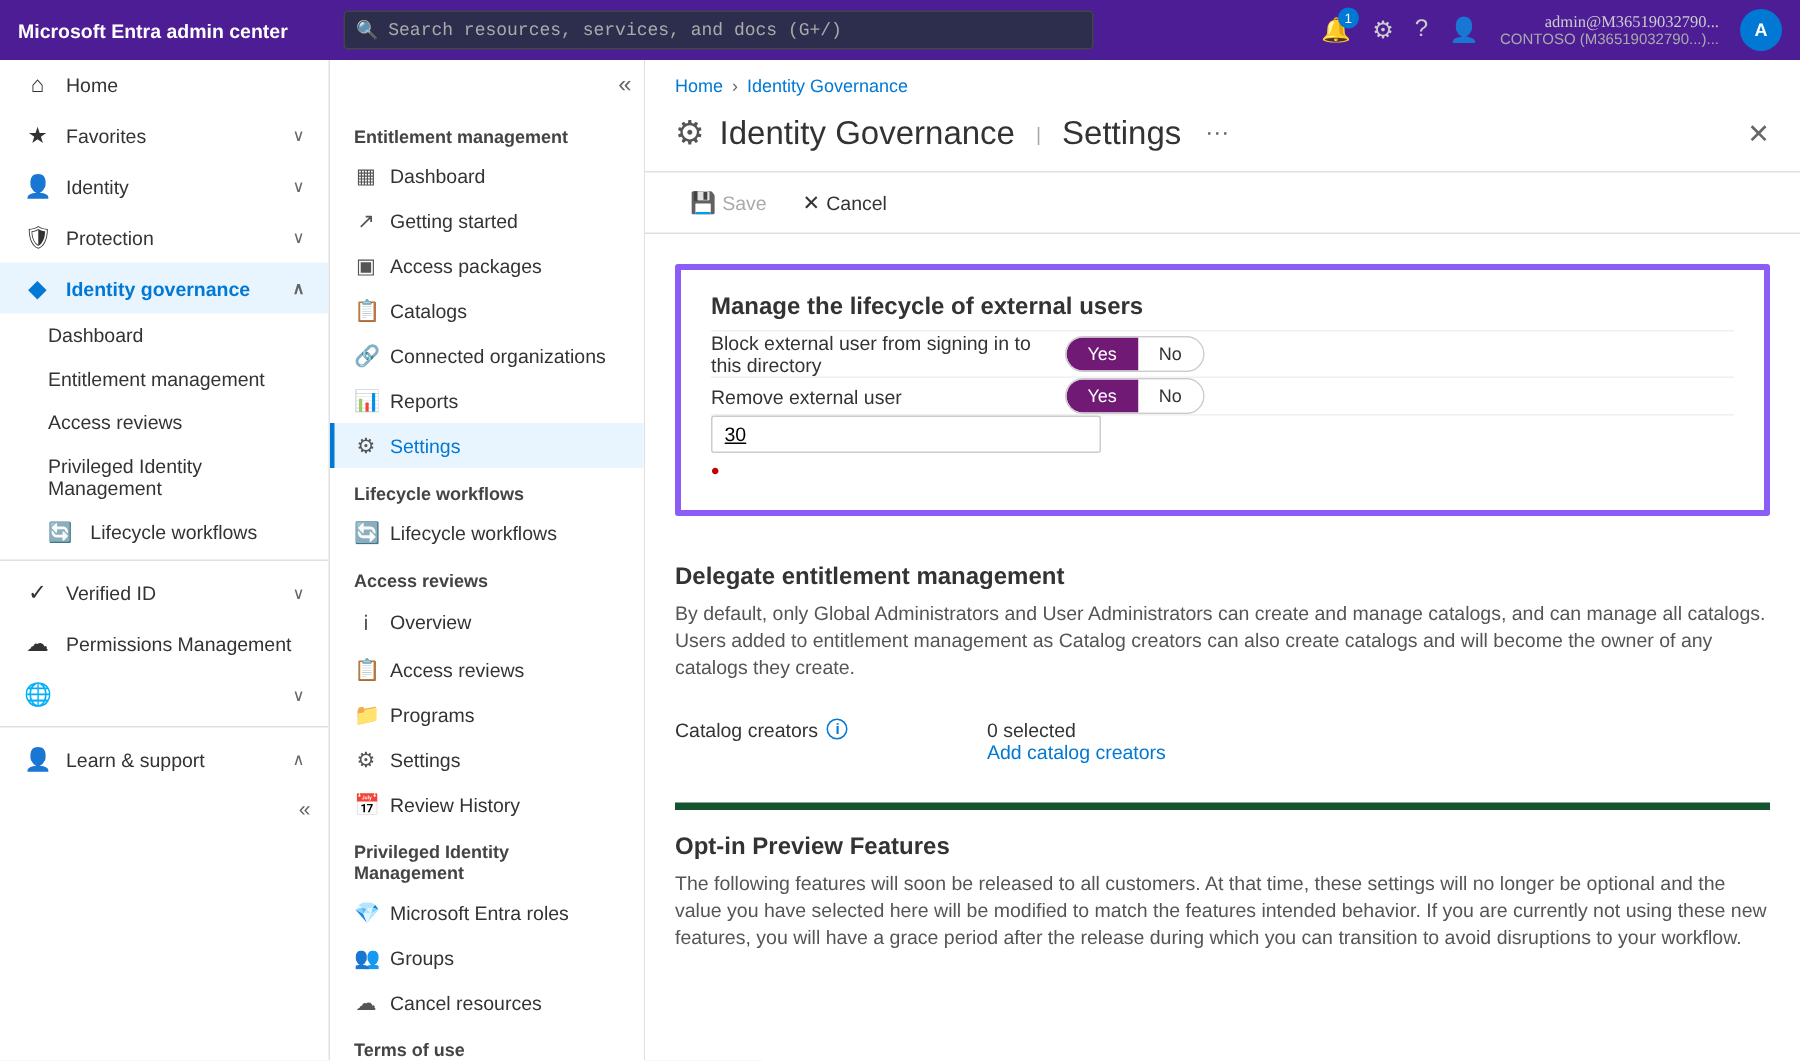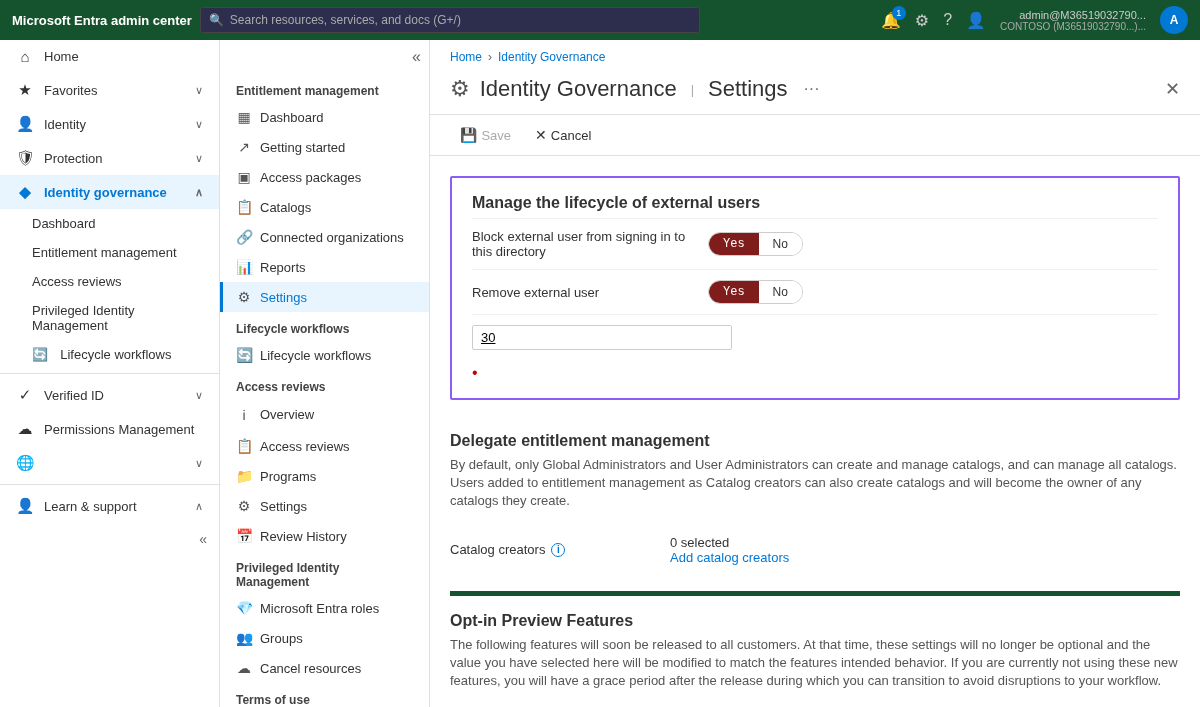--- a/index.html
+++ b/index.html
@@ -1,26 +1,26 @@
 <!DOCTYPE html>
 <html><head>
   <meta charset="utf-8">
   <style>
     * { box-sizing: border-box; margin: 0; padding: 0; }
     body { font-family: 'Segoe UI', Arial, sans-serif; font-size: 13px; color: #333; background: #f3f2f1; display: flex; flex-direction: column; height: 707px; overflow: hidden; }
 
     
     .top-nav {
-      background: #14532d;
+      background: #4c1d95;
       color: white;
       height: 40px;
       display: flex;
       align-items: center;
       padding: 0 12px;
-      gap: 0;
+      gap: 29px;
       flex-shrink: 0;
     }
     .top-nav-brand {
       font-size: 13px;
       font-weight: 600;
       color: white;
       white-space: nowrap;
       margin-right: 8px;
     }
     .top-nav-search {
@@ -230,39 +230,39 @@
       overflow-y: auto;
       padding: 0;
     }
 
     .section-card {
       margin: 16px 20px;
       border: 1px solid #e0e0e0;
       border-radius: 2px;
       padding: 16px 20px;
     }
-    .section-card.highlighted { border: 2px solid #8b5cf6; margin-top: 20px; }
+    .section-card.highlighted { border: 4px solid #8b5cf6; margin-top: 20px; }
 
     .section-title {
       font-size: 16px;
       font-weight: 600;
       color: #333;
       margin-bottom: 6px;
     }
     .section-desc {
       font-size: 13px;
       color: #555;
       margin-bottom: 14px;
       line-height: 1.4;
     }
 
     .setting-row {
       display: flex;
       align-items: center;
-      padding: 10px 0;
+      padding: 0 0;
       border-top: 1px solid #f0f0f0;
       gap: 16px;
     }
     .setting-label {
       font-size: 13px;
       color: #333;
       width: 220px;
       flex-shrink: 0;
     }
 
@@ -274,24 +274,23 @@
       overflow: hidden;
     }
     .toggle-option {
       padding: 4px 14px;
       font-size: 12px;
       cursor: pointer;
       background: white;
       color: #333;
     }
     .toggle-option.active-yes {
-      background: #7f1d1d;
+      background: #701a75;
       color: white;
       border-radius: 14px 0 0 14px;
-      font-family: Liberation Mono, monospace;
     }
 
     .setting-input {
       border: 1px solid #ccc;
       padding: 4px 8px;
       font-size: 13px;
       width: 260px;
       border-radius: 2px;
       text-decoration: underline;
     }
@@ -304,23 +303,23 @@
 
     .section-plain {
       margin: 0 20px;
       padding: 16px 0;
       border-bottom: 5px solid #14532d;
     }
     .section-plain:last-child { border-bottom: none; }
 
     .catalog-row {
       display: flex;
-      align-items: center;
+      align-items: flex-start;
       padding: 10px 0;
-      gap: 20px;
+      gap: 8px;
     }
     .catalog-label {
       font-size: 13px;
       color: #333;
       width: 200px;
       display: flex;
       align-items: center;
       gap: 6px;
     }
     .info-icon {
@@ -348,32 +347,32 @@
     .content-scroll::-webkit-scrollbar-track { background: #f0f0f0; }
     .content-scroll::-webkit-scrollbar-thumb { background: #bbb; border-radius: 2px; }
   </style>
 </head>
 <body>
 
 <div class="top-nav">
   <span class="top-nav-brand">Microsoft Entra admin center</span>
   <div class="top-nav-search">
     <span>🔍</span>
-    <span style="color:#aaa; font-size:12px;">Search resources, services, and docs (G+/)</span>
+    <span style="color:#aaa; font-size:12px;font-family:Liberation Mono, monospace;">Search resources, services, and docs (G+/)</span>
   </div>
   <div class="top-nav-icons">
     <div class="top-nav-icon">
       🔔
       <div class="badge">1</div>
     </div>
     <div class="top-nav-icon">⚙</div>
     <div class="top-nav-icon">?</div>
     <div class="top-nav-icon">👤</div>
     <div style="text-align:right;">
-      <div style="font-size:11px; color:#ccc;">admin@M36519032790...</div>
+      <div style="font-size:11px; color:#ccc;font-family:Liberation Serif, serif;">admin@M36519032790...</div>
       <div style="font-size:10px; color:#aaa;">CONTOSO (M36519032790...)...</div>
     </div>
     <div class="top-nav-avatar">A</div>
   </div>
 </div>
 
 <div class="main-layout">
 
   <div class="left-sidebar">
 

